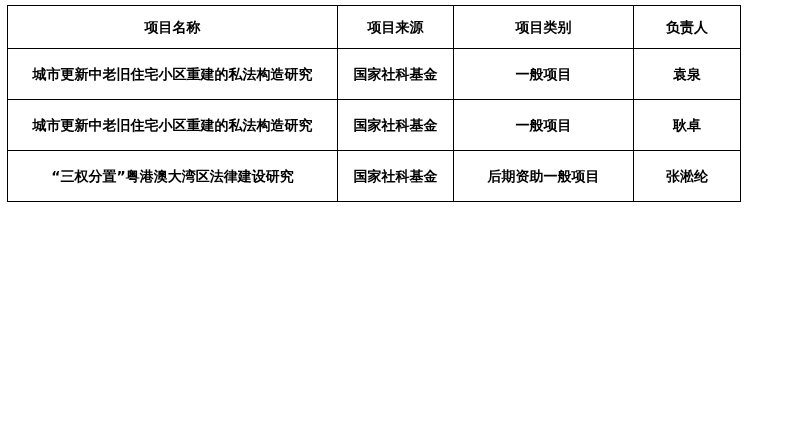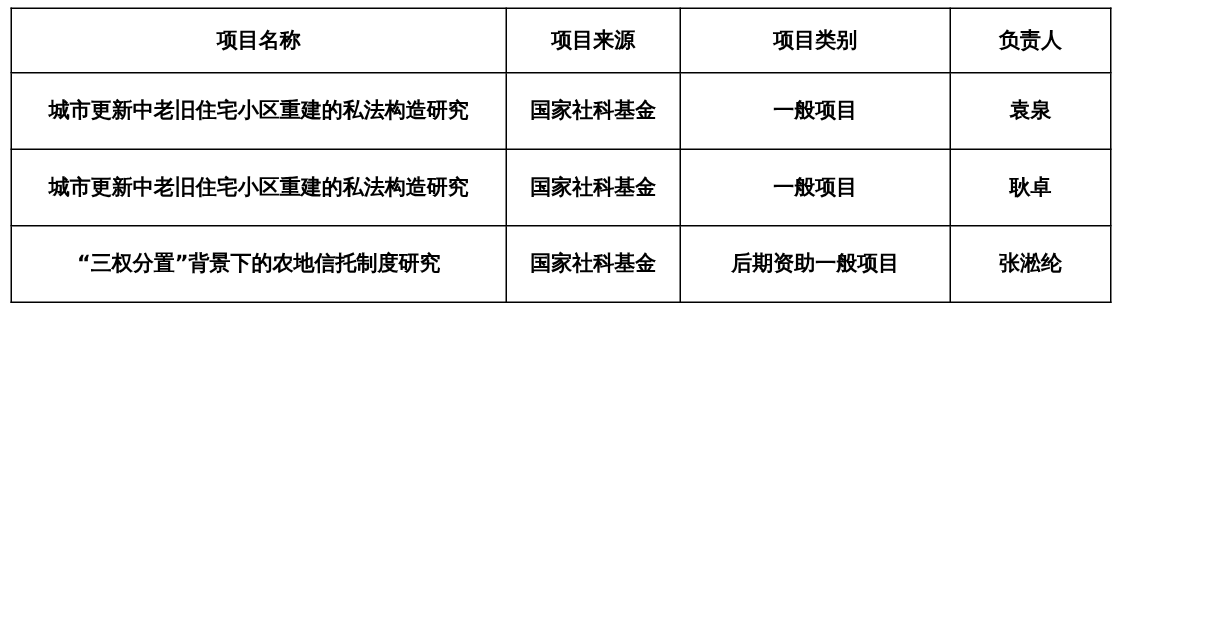--- a/index.html
+++ b/index.html
@@ -69,19 +69,19 @@
       <td>一般项目</td>
       <td>袁泉</td>
     </tr>
     <tr>
       <td>城市更新中老旧住宅小区重建的私法构造研究</td>
       <td>国家社科基金</td>
       <td>一般项目</td>
       <td>耿卓</td>
     </tr>
     <tr>
-      <td>“三权分置”背景下的农地信托制度研究</td>
+      <td>“三权分置”粤港澳大湾区法律建设研究</td>
       <td>国家社科基金</td>
       <td>后期资助一般项目</td>
       <td>张淞纶</td>
     </tr>
   </tbody>
 </table>
 
 </body></html>

